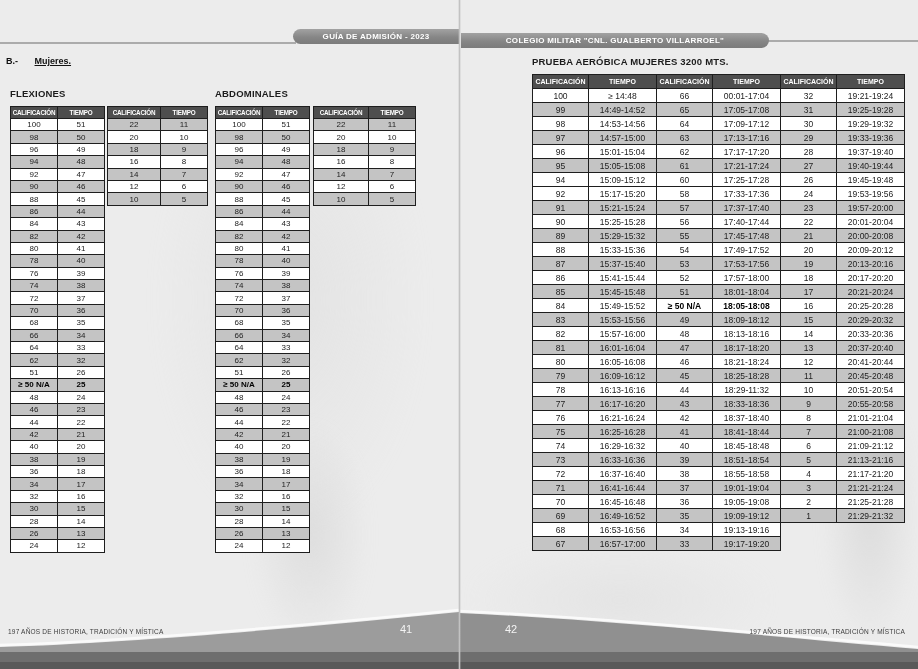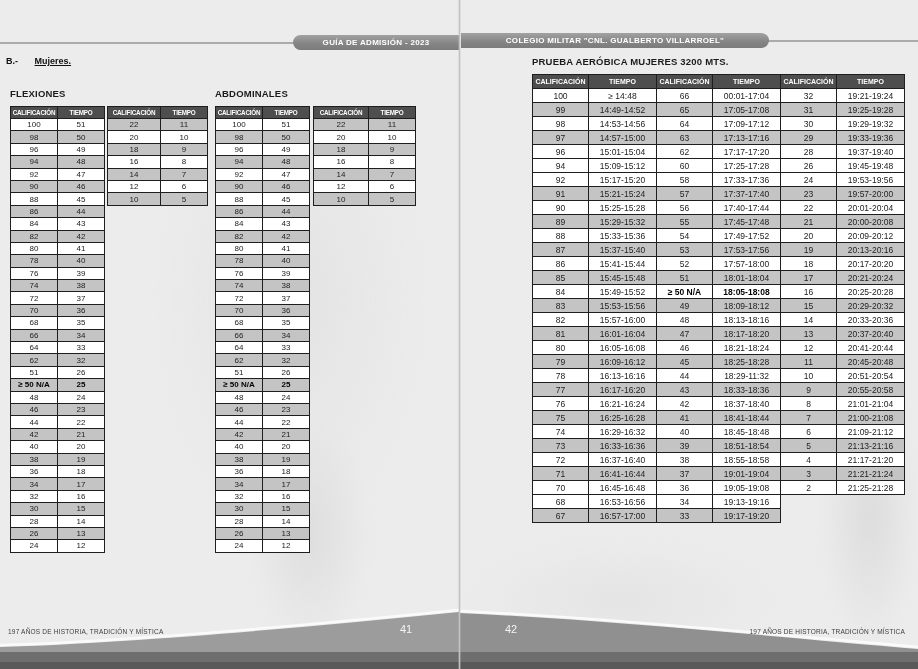--- a/index.html
+++ b/index.html
@@ -63,21 +63,21 @@
 
 <div class="spread">
 
   <div class="ghost g1"></div>
   <div class="ghost g2"></div>
   <div class="ghost g3"></div>
   <div class="ghost g4"></div>
 
   <div>
     <div class="band-line" style="left:0; top:42px; width:296px;"></div>
-    <div class="band band-left" style="left:293px; top:35px; width:166px;">GUÍA DE ADMISIÓN - 2023</div>
+    <div class="band band-left" style="left:293px; top:29px; width:166px;">GUÍA DE ADMISIÓN - 2023</div>
 
     <div class="section-line">
       <span class="lbl">B.-</span>
       <span class="ttl">Mujeres.</span>
     </div>
 
     <div class="tbl-title" style="left:10px; top:88px; width:150px;">FLEXIONES</div>
     <div class="tbl-title" style="left:215px; top:88px; width:150px;">ABDOMINALES</div>
 
     <table class="small-tbl" style="left:10px; top:106px; width:94px;">
@@ -534,20 +534,28 @@
             <td>19:33-19:36</td>
           </tr>
           <tr class="r-white">
             <td>96</td>
             <td>15:01-15:04</td>
             <td>62</td>
             <td>17:17-17:20</td>
             <td>28</td>
             <td>19:37-19:40</td>
           </tr>
+          <tr class="r-gray">
+            <td>95</td>
+            <td>15:05-15:08</td>
+            <td>61</td>
+            <td>17:21-17:24</td>
+            <td>27</td>
+            <td>19:40-19:44</td>
+          </tr>
           <tr class="r-white">
             <td>94</td>
             <td>15:09-15:12</td>
             <td>60</td>
             <td>17:25-17:28</td>
             <td>26</td>
             <td>19:45-19:48</td>
           </tr>
           <tr class="r-white">
             <td>92</td>
@@ -725,20 +733,28 @@
             <td>3</td>
             <td>21:21-21:24</td>
           </tr>
           <tr class="r-white">
             <td>70</td>
             <td>16:45-16:48</td>
             <td>36</td>
             <td>19:05-19:08</td>
             <td>2</td>
             <td>21:25-21:28</td>
+          </tr>
+          <tr class="r-gray">
+            <td>69</td>
+            <td>16:49-16:52</td>
+            <td>35</td>
+            <td>19:09-19:12</td>
+            <td>1</td>
+            <td>21:29-21:32</td>
           </tr>
           <tr class="r-white">
             <td>68</td>
             <td>16:53-16:56</td>
             <td>34</td>
             <td>19:13-19:16</td>
             <td class="blank"></td>
             <td class="blank"></td>
           </tr>
           <tr class="r-gray">

